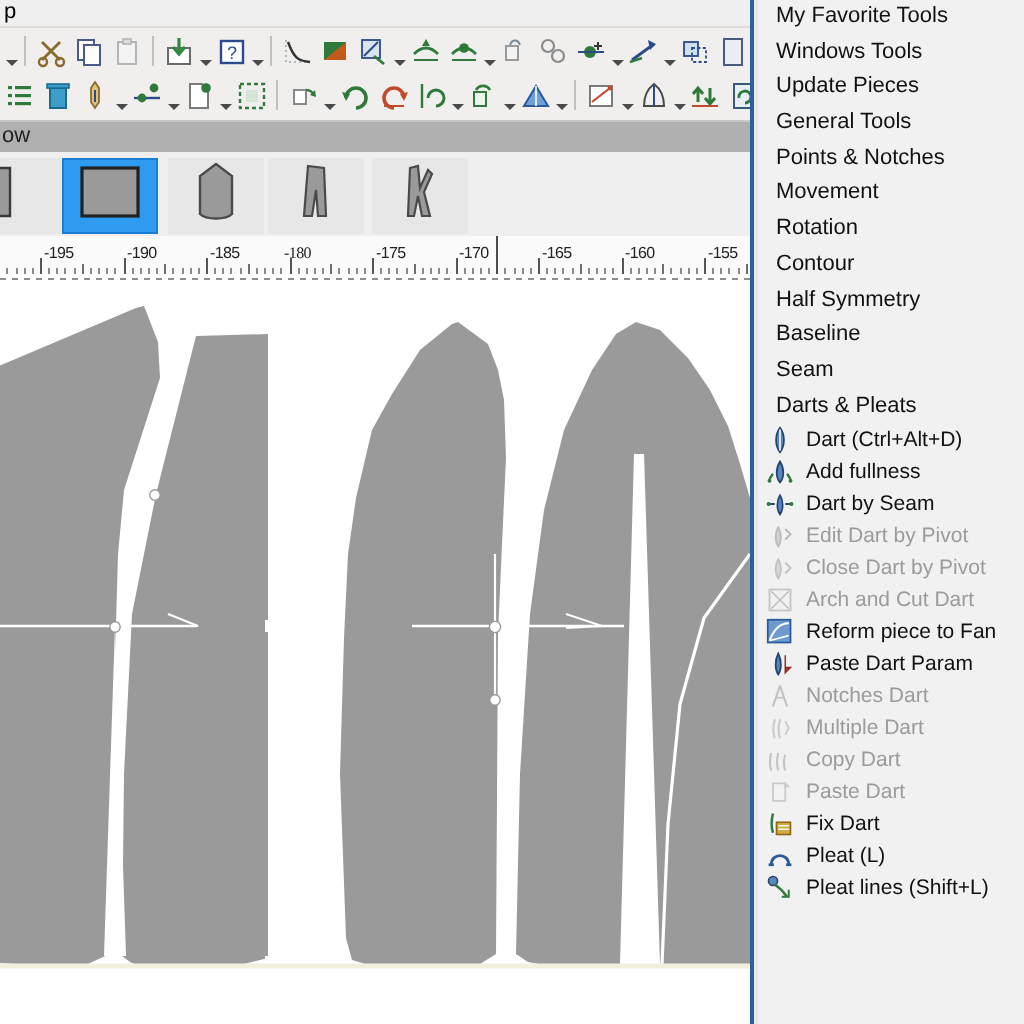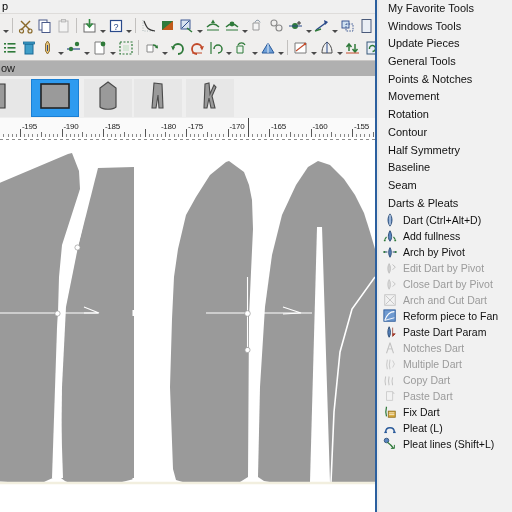--- a/index.html
+++ b/index.html
@@ -408,21 +408,21 @@
           <div class="min" style="left: 107.15px;"></div>
           <div class="min" style="left: 111.3px;"></div>
           <div class="min" style="left: 115.45px;"></div>
           <div class="min" style="left: 119.6px;"></div>
           <div class="mid" style="left: 123.75px;"></div>
           <div class="min" style="left: 127.9px;"></div>
           <div class="min" style="left: 132.05px;"></div>
           <div class="min" style="left: 136.2px;"></div>
           <div class="min" style="left: 140.35px;"></div>
           <div class="maj" style="left: 144.5px;"></div>
-          <div class="lbl" style="left: 161px;">-180</div>
+          <div class="lbl" style="left: 142px; font-family: Liberation Serif, serif;">-180</div>
           <div class="min" style="left: 148.65px;"></div>
           <div class="min" style="left: 152.8px;"></div>
           <div class="min" style="left: 156.95px;"></div>
           <div class="min" style="left: 161.1px;"></div>
           <div class="mid" style="left: 165.25px;"></div>
           <div class="min" style="left: 169.4px;"></div>
           <div class="min" style="left: 173.55px;"></div>
           <div class="min" style="left: 177.7px;"></div>
           <div class="min" style="left: 181.85px;"></div>
           <div class="maj" style="left: 186px;"></div>
@@ -560,21 +560,21 @@
               <circle cx="14" cy="13" r="1.1" fill="#2f7a3a"></circle>
             </svg>
           </span><span>Add fullness</span></div>
         <div class="mitem"><span class="ico">
             <svg width="14" height="14" viewBox="0 0 16 16">
               <path d="M8 3 C6 6, 6 11, 8 14 C10 11, 10 6, 8 3 Z" fill="#5a86c0" stroke="#24456f" stroke-width="1"></path>
               <path d="M1 8 L5 8 M11 8 L15 8" stroke="#24456f" stroke-width="1.2"></path>
               <circle cx="1.5" cy="8" r="1.2" fill="#2f7a3a"></circle>
               <circle cx="14.5" cy="8" r="1.2" fill="#2f7a3a"></circle>
             </svg>
-          </span><span>Arch by Pivot</span></div>
+          </span><span>Dart by Seam</span></div>
         <div class="mitem dim"><span class="ico">
             <svg width="14" height="14" viewBox="0 0 16 16">
               <path d="M7 3 C5 6, 5 11, 7 14 C9 11, 9 6, 7 3 Z" fill="#9aaec8" stroke="#6b7e96" stroke-width="1"></path>
               <path d="M11 4 L14 7 L11 10" stroke="#6b7e96" stroke-width="1.1" fill="none"></path>
             </svg>
           </span><span>Edit Dart by Pivot</span></div>
         <div class="mitem dim"><span class="ico">
             <svg width="14" height="14" viewBox="0 0 16 16">
               <path d="M7 3 C5 6, 5 11, 7 14 C9 11, 9 6, 7 3 Z" fill="#b4bfcd" stroke="#7b8a9a" stroke-width="1"></path>
               <path d="M11 5 L14 8 L11 11" stroke="#7b8a9a" stroke-width="1.1" fill="none"></path>

